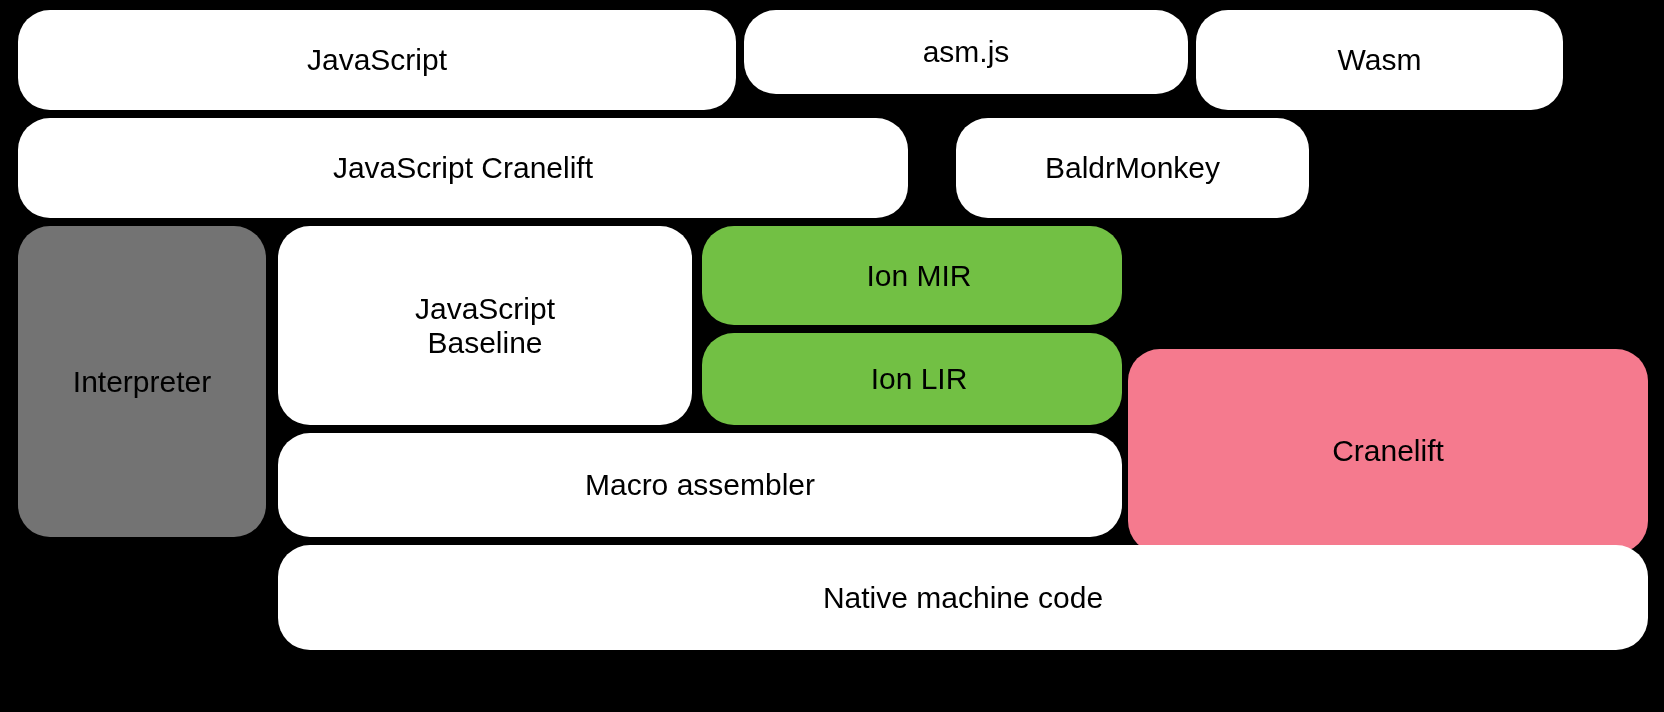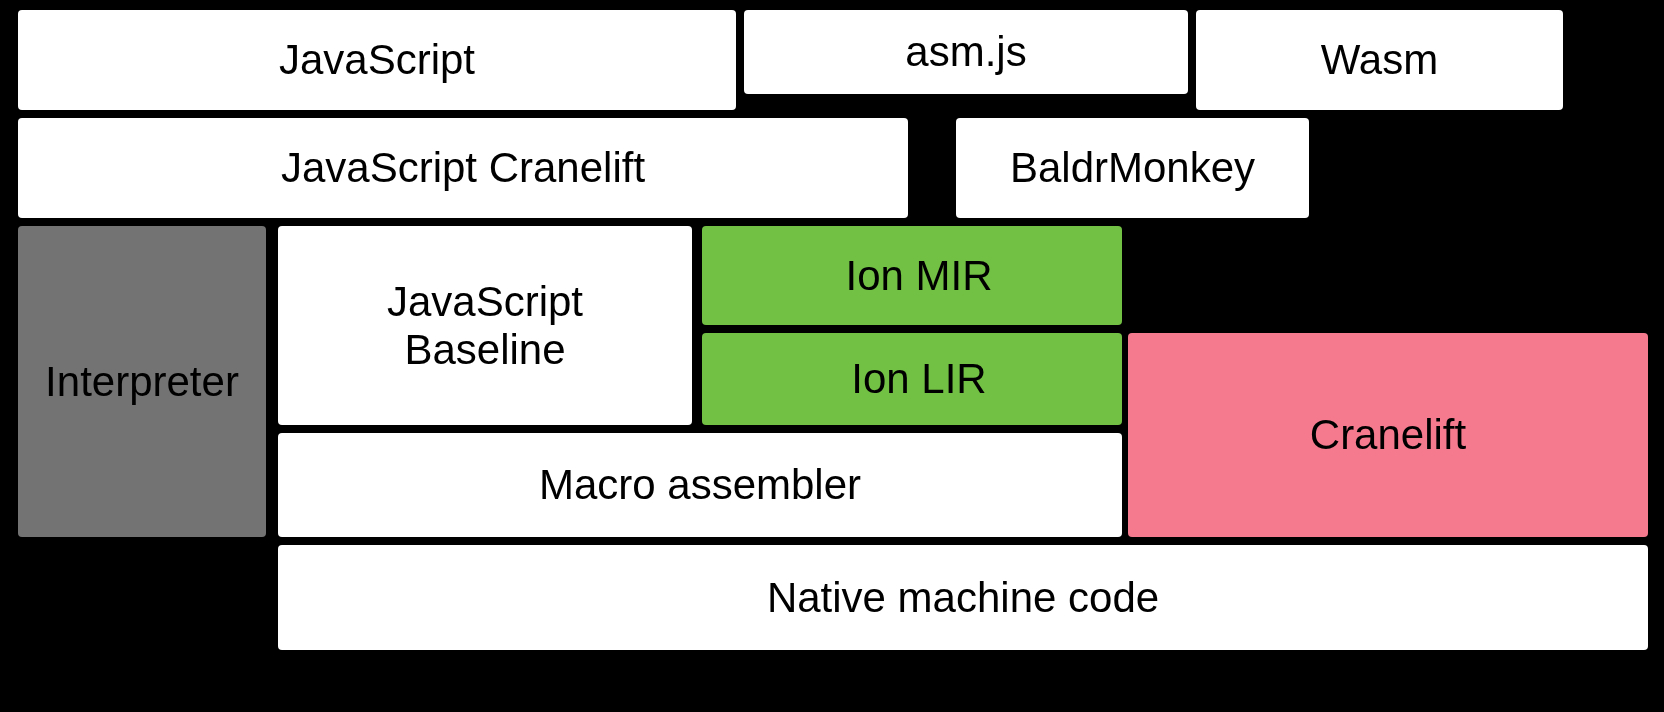--- a/index.html
+++ b/index.html
@@ -16,23 +16,23 @@
     overflow: hidden;
     font-family: "Liberation Sans", "DejaVu Sans", sans-serif;
   }
   .node {
     position: absolute;
     box-sizing: border-box;
     display: flex;
     align-items: center;
     justify-content: center;
     text-align: center;
-    border-radius: 4px;
+    border-radius: 32px;
     color: #000000;
-    font-size: 42px;
+    font-size: 30px;
     font-weight: 400;
     line-height: 1.12;
     letter-spacing: 0px;
     white-space: pre-line;
     padding: 2px 6px;
   }
   .fill-white { background: #FFFFFF; }
   .fill-gray  { background: #737373; }
   .fill-green { background: #72C044; padding-left: 20px; }
   .fill-pink  { background: #F57A8E; }
@@ -44,16 +44,16 @@
     <div class="node fill-white" style="left: 18px; top: 10px; width: 718px; height: 100px;">JavaScript</div>
     <div class="node fill-white" style="left: 744px; top: 10px; width: 444px; height: 84px;">asm.js</div>
     <div class="node fill-white" style="left: 1196px; top: 10px; width: 367px; height: 100px;">Wasm</div>
     <div class="node fill-white" style="left: 18px; top: 118px; width: 890px; height: 100px;">JavaScript Cranelift</div>
     <div class="node fill-white" style="left: 956px; top: 118px; width: 353px; height: 100px;">BaldrMonkey</div>
     <div class="node fill-gray" style="left: 18px; top: 226px; width: 248px; height: 311px;">Interpreter</div>
     <div class="node fill-white" style="left: 278px; top: 226px; width: 414px; height: 199px;">JavaScript
 Baseline</div>
     <div class="node fill-green" style="left: 702px; top: 226px; width: 420px; height: 99px;">Ion MIR</div>
     <div class="node fill-green" style="left: 702px; top: 333px; width: 420px; height: 92px;">Ion LIR</div>
-    <div class="node fill-pink" style="left: 1128px; top: 333px; width: 520px; height: 204px;">Cranelift</div>
+    <div class="node fill-pink" style="left: 1128px; top: 349px; width: 520px; height: 204px;">Cranelift</div>
     <div class="node fill-white" style="left: 278px; top: 433px; width: 844px; height: 104px; text-align: center;">Macro assembler</div>
     <div class="node fill-white" style="left: 278px; top: 545px; width: 1370px; height: 105px;">Native machine code</div>
   </div>
 
 </body></html>

